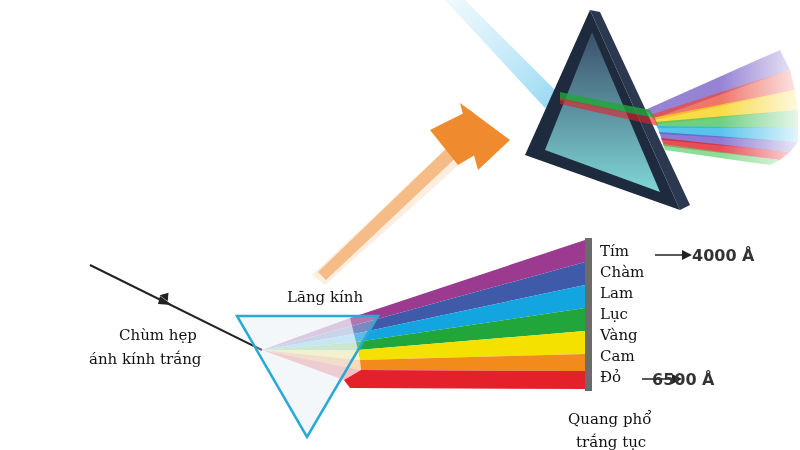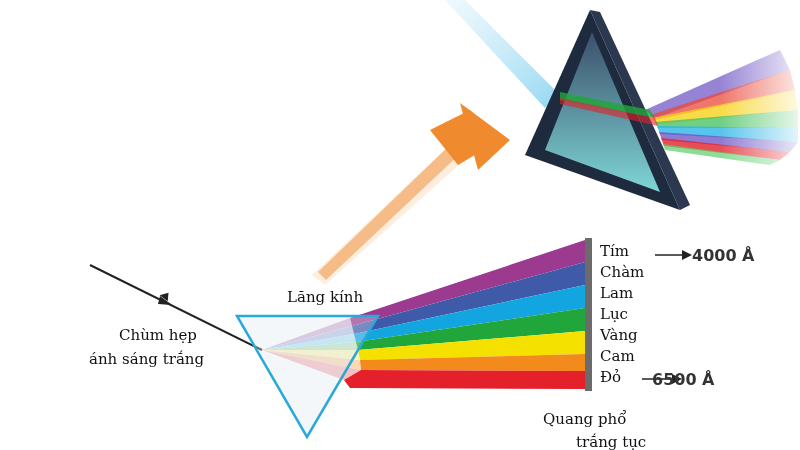--- a/index.html
+++ b/index.html
@@ -93,30 +93,30 @@
       <polygon points="682,250 692,255 682,260" fill="#222"></polygon>
     </g>
     <g>
       <line x1="642" y1="379" x2="672" y2="379" stroke="#222" stroke-width="1.5"></line>
       <polygon points="672,374 682,379 672,384" fill="#222"></polygon>
     </g>
   </svg>
 
   <div class="lbl" style="left:270px;top:290px;margin-left:17px;">Lăng kính</div>
   <div class="lbl" style="left:119px;top:328px;">Chùm hẹp</div>
-  <div class="lbl" style="left:89px;top:352px;">ánh sáng trắng</div>
+  <div class="lbl" style="left:89px;top:352px;">ánh kính trắng</div>
 
   <div class="color-list">
     <div>Tím</div>
     <div>Chàm</div>
     <div>Lam</div>
     <div>Lục</div>
     <div>Vàng</div>
     <div>Cam</div>
     <div>Đỏ</div>
   </div>
 
   <div class="wl" style="left:692px;top:246px;">4000 Å</div>
   <div class="wl" style="left:652px;top:370px;">6500 Å</div>
 
-  <div class="lbl" style="left:543px;top:412px;">Quang phổ</div>
+  <div class="lbl" style="left:568px;top:412px;">Quang phổ</div>
   <div class="lbl" style="left:576px;top:435px;">trắng tục</div>
 </div>
 
 </body></html>

